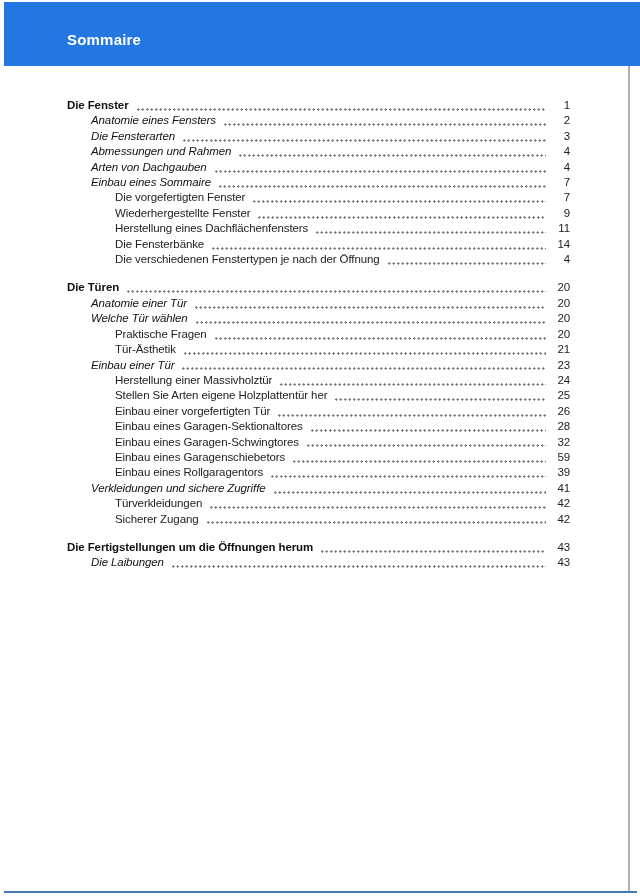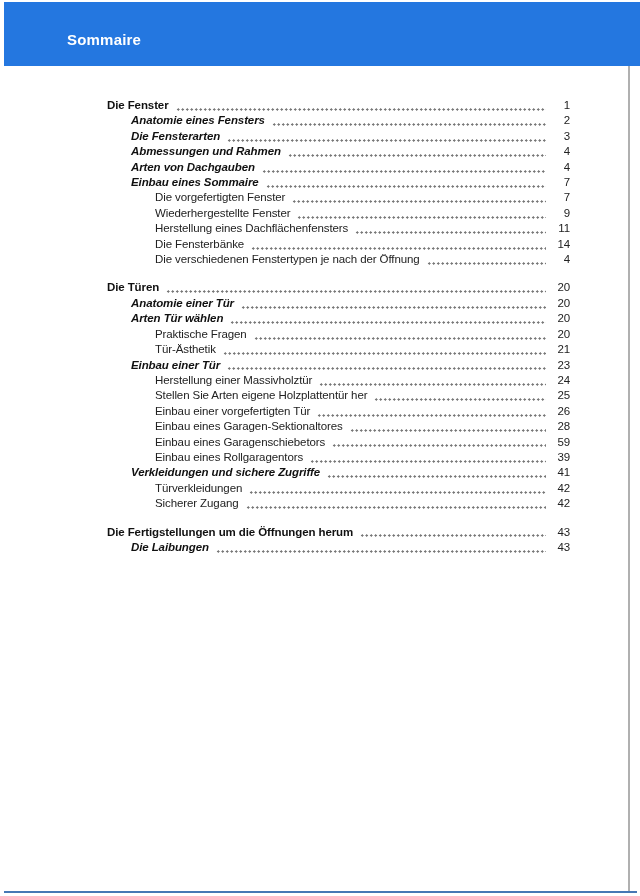--- a/index.html
+++ b/index.html
@@ -43,24 +43,24 @@
   }
   .toc-section { margin-bottom: 13px; }
   .toc-row {
     display: flex;
     line-height: 15.4px;
     font-size: 11.5px;
     color: var(--text);
     letter-spacing: -0.1px;
     cursor: pointer;
   }
-  .toc-row .toc-label { white-space: nowrap; margin-left: 40px; }
+  .toc-row .toc-label { white-space: nowrap; }
   .toc-row.level-1 .toc-label { font-weight: 700; color: #111; }
   .toc-row.level-2 { padding-left: 24px; }
-  .toc-row.level-2 .toc-label { font-weight: 700; font-style: italic; color: #111; }
+  .toc-row.level-2 .toc-label { font-weight: 400; font-style: italic; color: #111; }
   .toc-row.level-3 { padding-left: 48px; }
   .toc-row.level-3 .toc-label { font-weight: 400; color: #222; }
   .leader {
     flex: 1;
     margin: 0 4px 0 7px;
     background-image: radial-gradient(circle, var(--dots) 0.9px, rgba(0,0,0,0) 1.05px);
     background-size: 4.5px 2.5px;
     background-repeat: repeat-x;
     background-position: left calc(100% - 3px);
   }
@@ -154,21 +154,21 @@
           <span class="toc-label">Die Türen</span>
           <span class="leader"></span>
           <span class="page-num">20</span>
         </div>
         <div class="toc-row level-2">
           <span class="toc-label">Anatomie einer Tür</span>
           <span class="leader"></span>
           <span class="page-num">20</span>
         </div>
         <div class="toc-row level-2">
-          <span class="toc-label">Arten Tür wählen</span>
+          <span class="toc-label">Welche Tür wählen</span>
           <span class="leader"></span>
           <span class="page-num">20</span>
         </div>
         <div class="toc-row level-3">
           <span class="toc-label">Praktische Fragen</span>
           <span class="leader"></span>
           <span class="page-num">20</span>
         </div>
         <div class="toc-row level-3">
           <span class="toc-label">Tür-Ästhetik</span>
@@ -192,20 +192,25 @@
         </div>
         <div class="toc-row level-3">
           <span class="toc-label">Einbau einer vorgefertigten Tür</span>
           <span class="leader"></span>
           <span class="page-num">26</span>
         </div>
         <div class="toc-row level-3">
           <span class="toc-label">Einbau eines Garagen-Sektionaltores</span>
           <span class="leader"></span>
           <span class="page-num">28</span>
+        </div>
+        <div class="toc-row level-3">
+          <span class="toc-label">Einbau eines Garagen-Schwingtores</span>
+          <span class="leader"></span>
+          <span class="page-num">32</span>
         </div>
         <div class="toc-row level-3">
           <span class="toc-label">Einbau eines Garagenschiebetors</span>
           <span class="leader"></span>
           <span class="page-num">59</span>
         </div>
         <div class="toc-row level-3">
           <span class="toc-label">Einbau eines Rollgaragentors</span>
           <span class="leader"></span>
           <span class="page-num">39</span>

